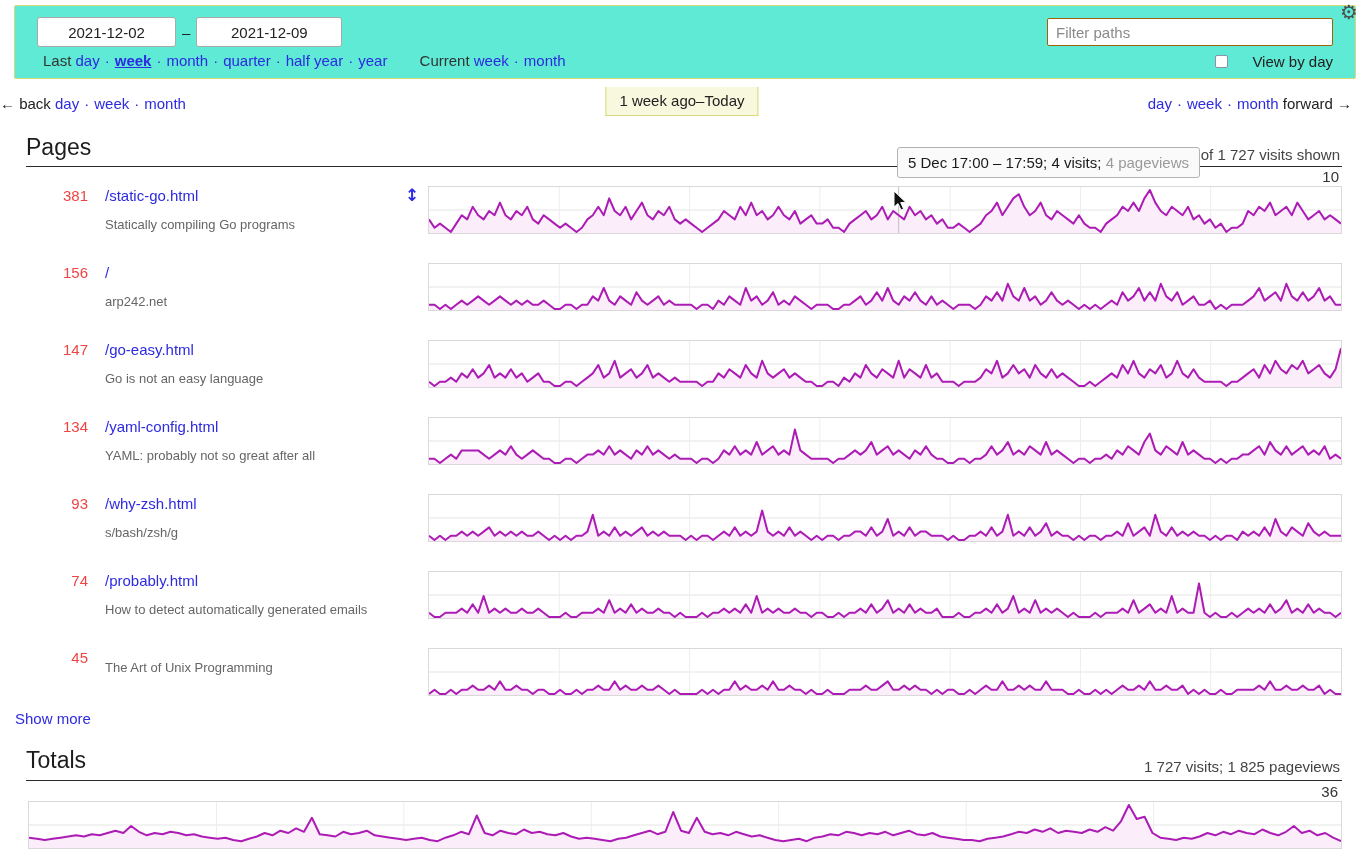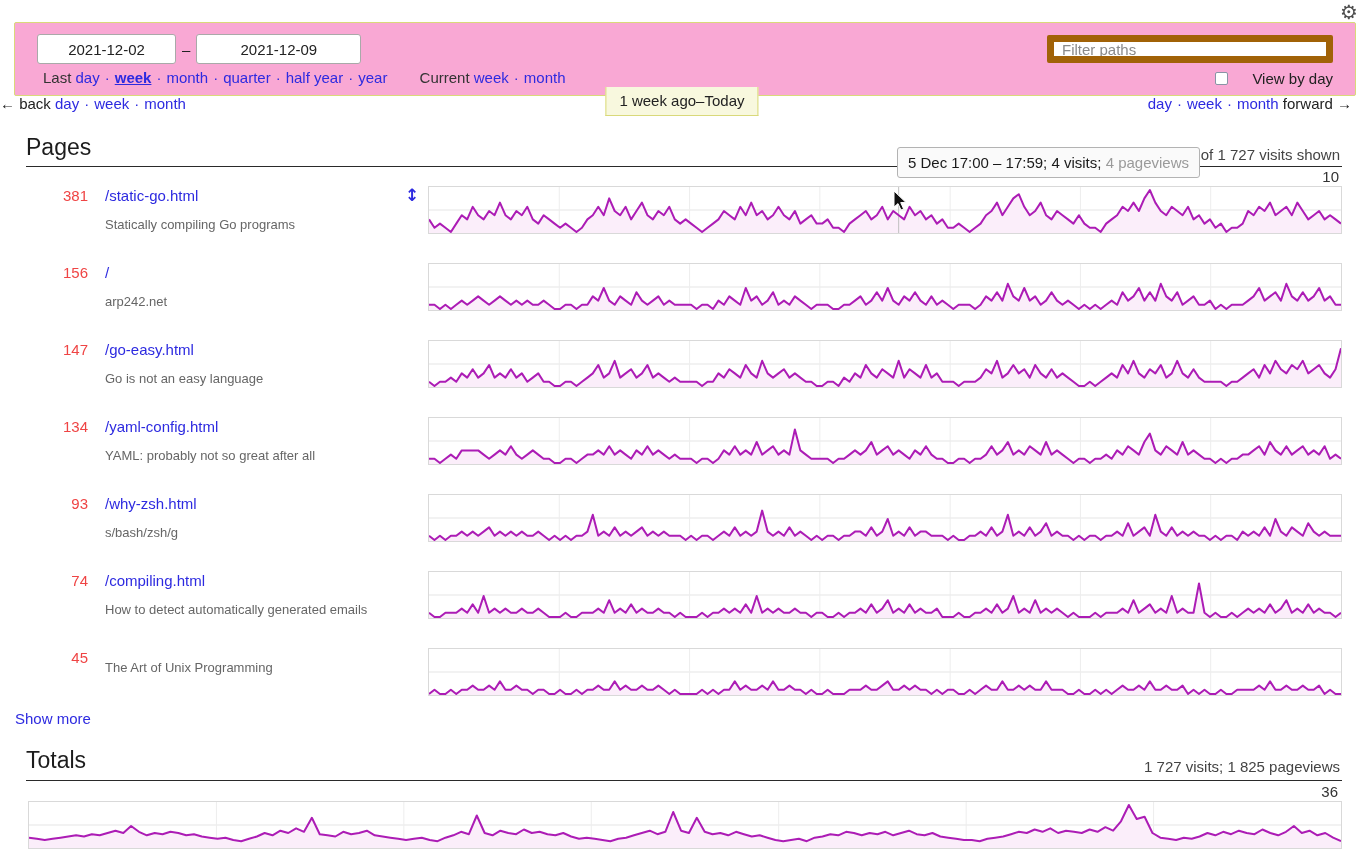--- a/index.html
+++ b/index.html
@@ -2,28 +2,28 @@
 <html><head>
 <meta charset="utf-8">
 <style>
   html,body{margin:0;padding:0;background:#fff;width:1370px;height:856px;overflow:hidden;
     font-family:"Liberation Sans","DejaVu Sans",sans-serif;font-size:15px;color:#222;position:relative}
   a{color:#2d2ae0;text-decoration:none;cursor:pointer}
   .dot{color:#2d2ae0;margin:0 5px}
   .active{font-weight:bold;text-decoration:underline}
 
   
-  .topbox{position:absolute;left:14px;top:22px;width:1342px;height:74px;box-sizing:border-box;
-    background:#f9a8d4;border:1px solid #d9d97a;border-radius:2px}
+  .topbox{position:absolute;left:14px;top:5px;width:1342px;height:74px;box-sizing:border-box;
+    background:#5eead4;border:1px solid #d9d97a;border-radius:2px}
   .daterow{position:absolute;left:22px;top:11px;display:flex;align-items:center}
   .dateinput{width:139px;height:30px;box-sizing:border-box;border:1px solid #a9a9a9;border-radius:3px;
     text-align:center;font-size:15px;font-family:inherit;color:#222;background:#fff}
   .datesep{margin:0 6px;color:#222}
   .filterinput{position:absolute;right:22px;top:12px;width:286px;height:28px;box-sizing:border-box;
-    border:7px solid #a16207;border-radius:2px;padding:0 8px;font-size:15px;font-family:inherit;color:#222;background:#fff}
+    border:1px solid #a16207;border-radius:2px;padding:0 8px;font-size:15px;font-family:inherit;color:#222;background:#fff}
   .filterinput::placeholder{color:#8a8a8a}
   .lastline{position:absolute;left:28px;top:46px;white-space:nowrap}
   .lastlabel,.currentlabel{color:#333}
   .currentlabel{margin-left:28px}
   .viewbyday{position:absolute;right:22px;top:47px;display:flex;align-items:center;gap:24px}
   .cbx{width:13px;height:13px;box-sizing:border-box;border:1px solid #8a93a5;border-radius:2px;background:#fff}
   .gear{position:absolute;left:1340px;top:1px;font-size:20px;color:#4d4d4d;z-index:5;
     font-family:"DejaVu Sans",sans-serif;line-height:22px}
 
   
@@ -66,21 +66,21 @@
 </style>
 </head>
 <body>
 
 <span class="gear">⚙</span>
 
 <div class="topbox">
   <div class="daterow">
     <input class="dateinput" value="2021-12-02" style="">
     <span class="datesep">–</span>
-    <input class="dateinput" style="width: 165px;" value="2021-12-09">
+    <input class="dateinput" style="width: 146px;" value="2021-12-09">
   </div>
   <input class="filterinput" placeholder="Filter paths" style="">
   <div class="lastline">
     <span class="lastlabel">Last</span>
     <span id="last-links"><a>day</a><span class="dot">·</span><a class="active">week</a><span class="dot">·</span><a>month</a><span class="dot">·</span><a>quarter</a><span class="dot">·</span><a>half year</a><span class="dot">·</span><a>year</a></span>
     <span class="currentlabel">Current</span>
     <span id="current-links"><a>week</a><span class="dot">·</span><a>month</a></span>
   </div>
   <div class="viewbyday">
     <span class="cbx"></span>
@@ -209,21 +209,21 @@
           <line x1="714.2857142857143" y1="0" x2="714.2857142857143" y2="46" stroke="#ededed" vector-effect="non-scaling-stroke"></line>
           <line x1="857.1428571428571" y1="0" x2="857.1428571428571" y2="46" stroke="#ededed" vector-effect="non-scaling-stroke"></line>
           <polygon points="0,46 0.0,40.8 6.0,45.0 12.0,40.8 18.0,45.0 24.0,40.8 29.9,40.8 35.9,36.6 41.9,40.8 47.9,36.6 53.9,40.8 59.9,36.6 65.9,32.4 71.9,40.8 77.8,36.6 83.8,40.8 89.8,36.6 95.8,40.8 101.8,36.6 107.8,40.8 113.8,40.8 119.8,36.6 125.7,40.8 131.7,45.0 137.7,40.8 143.7,45.0 149.7,40.8 155.7,45.0 161.7,40.8 167.7,40.8 173.7,36.6 179.6,19.8 185.6,40.8 191.6,36.6 197.6,40.8 203.6,32.4 209.6,40.8 215.6,36.6 221.6,40.8 227.5,36.6 233.5,32.4 239.5,40.8 245.5,36.6 251.5,40.8 257.5,36.6 263.5,40.8 269.5,40.8 275.4,40.8 281.4,45.0 287.4,40.8 293.4,45.0 299.4,40.8 305.4,40.8 311.4,45.0 317.4,40.8 323.4,36.6 329.3,40.8 335.3,32.4 341.3,40.8 347.3,36.6 353.3,40.8 359.3,36.6 365.3,15.6 371.3,36.6 377.2,40.8 383.2,36.6 389.2,40.8 395.2,32.4 401.2,40.8 407.2,36.6 413.2,40.8 419.2,45.0 425.1,40.8 431.1,45.0 437.1,40.8 443.1,40.8 449.1,45.0 455.1,40.8 461.1,40.8 467.1,36.6 473.1,36.6 479.0,40.8 485.0,32.4 491.0,40.8 497.0,36.6 503.0,24.0 509.0,40.8 515.0,36.6 521.0,40.8 526.9,32.4 532.9,40.8 538.9,36.6 544.9,36.6 550.9,40.8 556.9,40.8 562.9,40.8 568.9,45.0 574.9,40.8 580.8,45.0 586.8,45.0 592.8,40.8 598.8,40.8 604.8,36.6 610.8,40.8 616.8,32.4 622.8,40.8 628.7,36.6 634.7,19.8 640.7,40.8 646.7,36.6 652.7,40.8 658.7,32.4 664.7,40.8 670.7,36.6 676.6,28.2 682.6,40.8 688.6,36.6 694.6,40.8 700.6,40.8 706.6,45.0 712.6,40.8 718.6,45.0 724.6,40.8 730.5,40.8 736.5,45.0 742.5,40.8 748.5,40.8 754.5,36.6 760.5,40.8 766.5,28.2 772.5,40.8 778.4,36.6 784.4,32.4 790.4,40.8 796.4,19.8 802.4,36.6 808.4,40.8 814.4,32.4 820.4,40.8 826.3,36.6 832.3,40.8 838.3,36.6 844.3,40.8 850.3,40.8 856.3,45.0 862.3,40.8 868.3,45.0 874.3,40.8 880.2,40.8 886.2,45.0 892.2,36.6 898.2,40.8 904.2,36.6 910.2,40.8 916.2,32.4 922.2,40.8 928.1,24.0 934.1,36.6 940.1,40.8 946.1,32.4 952.1,36.6 958.1,40.8 964.1,28.2 970.1,36.6 976.0,40.8 982.0,36.6 988.0,40.8 994.0,40.8 1000.0,40.8 1000,46" fill="#fbeefa"></polygon>
           <polyline points="0.0,40.8 6.0,45.0 12.0,40.8 18.0,45.0 24.0,40.8 29.9,40.8 35.9,36.6 41.9,40.8 47.9,36.6 53.9,40.8 59.9,36.6 65.9,32.4 71.9,40.8 77.8,36.6 83.8,40.8 89.8,36.6 95.8,40.8 101.8,36.6 107.8,40.8 113.8,40.8 119.8,36.6 125.7,40.8 131.7,45.0 137.7,40.8 143.7,45.0 149.7,40.8 155.7,45.0 161.7,40.8 167.7,40.8 173.7,36.6 179.6,19.8 185.6,40.8 191.6,36.6 197.6,40.8 203.6,32.4 209.6,40.8 215.6,36.6 221.6,40.8 227.5,36.6 233.5,32.4 239.5,40.8 245.5,36.6 251.5,40.8 257.5,36.6 263.5,40.8 269.5,40.8 275.4,40.8 281.4,45.0 287.4,40.8 293.4,45.0 299.4,40.8 305.4,40.8 311.4,45.0 317.4,40.8 323.4,36.6 329.3,40.8 335.3,32.4 341.3,40.8 347.3,36.6 353.3,40.8 359.3,36.6 365.3,15.6 371.3,36.6 377.2,40.8 383.2,36.6 389.2,40.8 395.2,32.4 401.2,40.8 407.2,36.6 413.2,40.8 419.2,45.0 425.1,40.8 431.1,45.0 437.1,40.8 443.1,40.8 449.1,45.0 455.1,40.8 461.1,40.8 467.1,36.6 473.1,36.6 479.0,40.8 485.0,32.4 491.0,40.8 497.0,36.6 503.0,24.0 509.0,40.8 515.0,36.6 521.0,40.8 526.9,32.4 532.9,40.8 538.9,36.6 544.9,36.6 550.9,40.8 556.9,40.8 562.9,40.8 568.9,45.0 574.9,40.8 580.8,45.0 586.8,45.0 592.8,40.8 598.8,40.8 604.8,36.6 610.8,40.8 616.8,32.4 622.8,40.8 628.7,36.6 634.7,19.8 640.7,40.8 646.7,36.6 652.7,40.8 658.7,32.4 664.7,40.8 670.7,36.6 676.6,28.2 682.6,40.8 688.6,36.6 694.6,40.8 700.6,40.8 706.6,45.0 712.6,40.8 718.6,45.0 724.6,40.8 730.5,40.8 736.5,45.0 742.5,40.8 748.5,40.8 754.5,36.6 760.5,40.8 766.5,28.2 772.5,40.8 778.4,36.6 784.4,32.4 790.4,40.8 796.4,19.8 802.4,36.6 808.4,40.8 814.4,32.4 820.4,40.8 826.3,36.6 832.3,40.8 838.3,36.6 844.3,40.8 850.3,40.8 856.3,45.0 862.3,40.8 868.3,45.0 874.3,40.8 880.2,40.8 886.2,45.0 892.2,36.6 898.2,40.8 904.2,36.6 910.2,40.8 916.2,32.4 922.2,40.8 928.1,24.0 934.1,36.6 940.1,40.8 946.1,32.4 952.1,36.6 958.1,40.8 964.1,28.2 970.1,36.6 976.0,40.8 982.0,36.6 988.0,40.8 994.0,40.8 1000.0,40.8" fill="none" stroke="#ac1cb5" stroke-width="2" stroke-linejoin="round" vector-effect="non-scaling-stroke"></polyline>
         </svg>
       </div>
     </div>
     <div class="row">
       <div class="count">74</div>
       <div class="meta">
-        <a class="pagepath">/compiling.html</a>
+        <a class="pagepath">/probably.html</a>
         <div class="pagetitle">How to detect automatically generated emails</div>
       </div>
       <div class="scale-slot"></div>
       <div class="chartbox">
         <svg viewBox="0 0 1000 46" preserveAspectRatio="none" class="spark">
           <line x1="0" y1="23" x2="1000" y2="23" stroke="#e5e5e5" vector-effect="non-scaling-stroke"></line>
           <line x1="142.85714285714286" y1="0" x2="142.85714285714286" y2="46" stroke="#ededed" vector-effect="non-scaling-stroke"></line>
           <line x1="285.7142857142857" y1="0" x2="285.7142857142857" y2="46" stroke="#ededed" vector-effect="non-scaling-stroke"></line>
           <line x1="428.57142857142856" y1="0" x2="428.57142857142856" y2="46" stroke="#ededed" vector-effect="non-scaling-stroke"></line>
           <line x1="571.4285714285714" y1="0" x2="571.4285714285714" y2="46" stroke="#ededed" vector-effect="non-scaling-stroke"></line>

